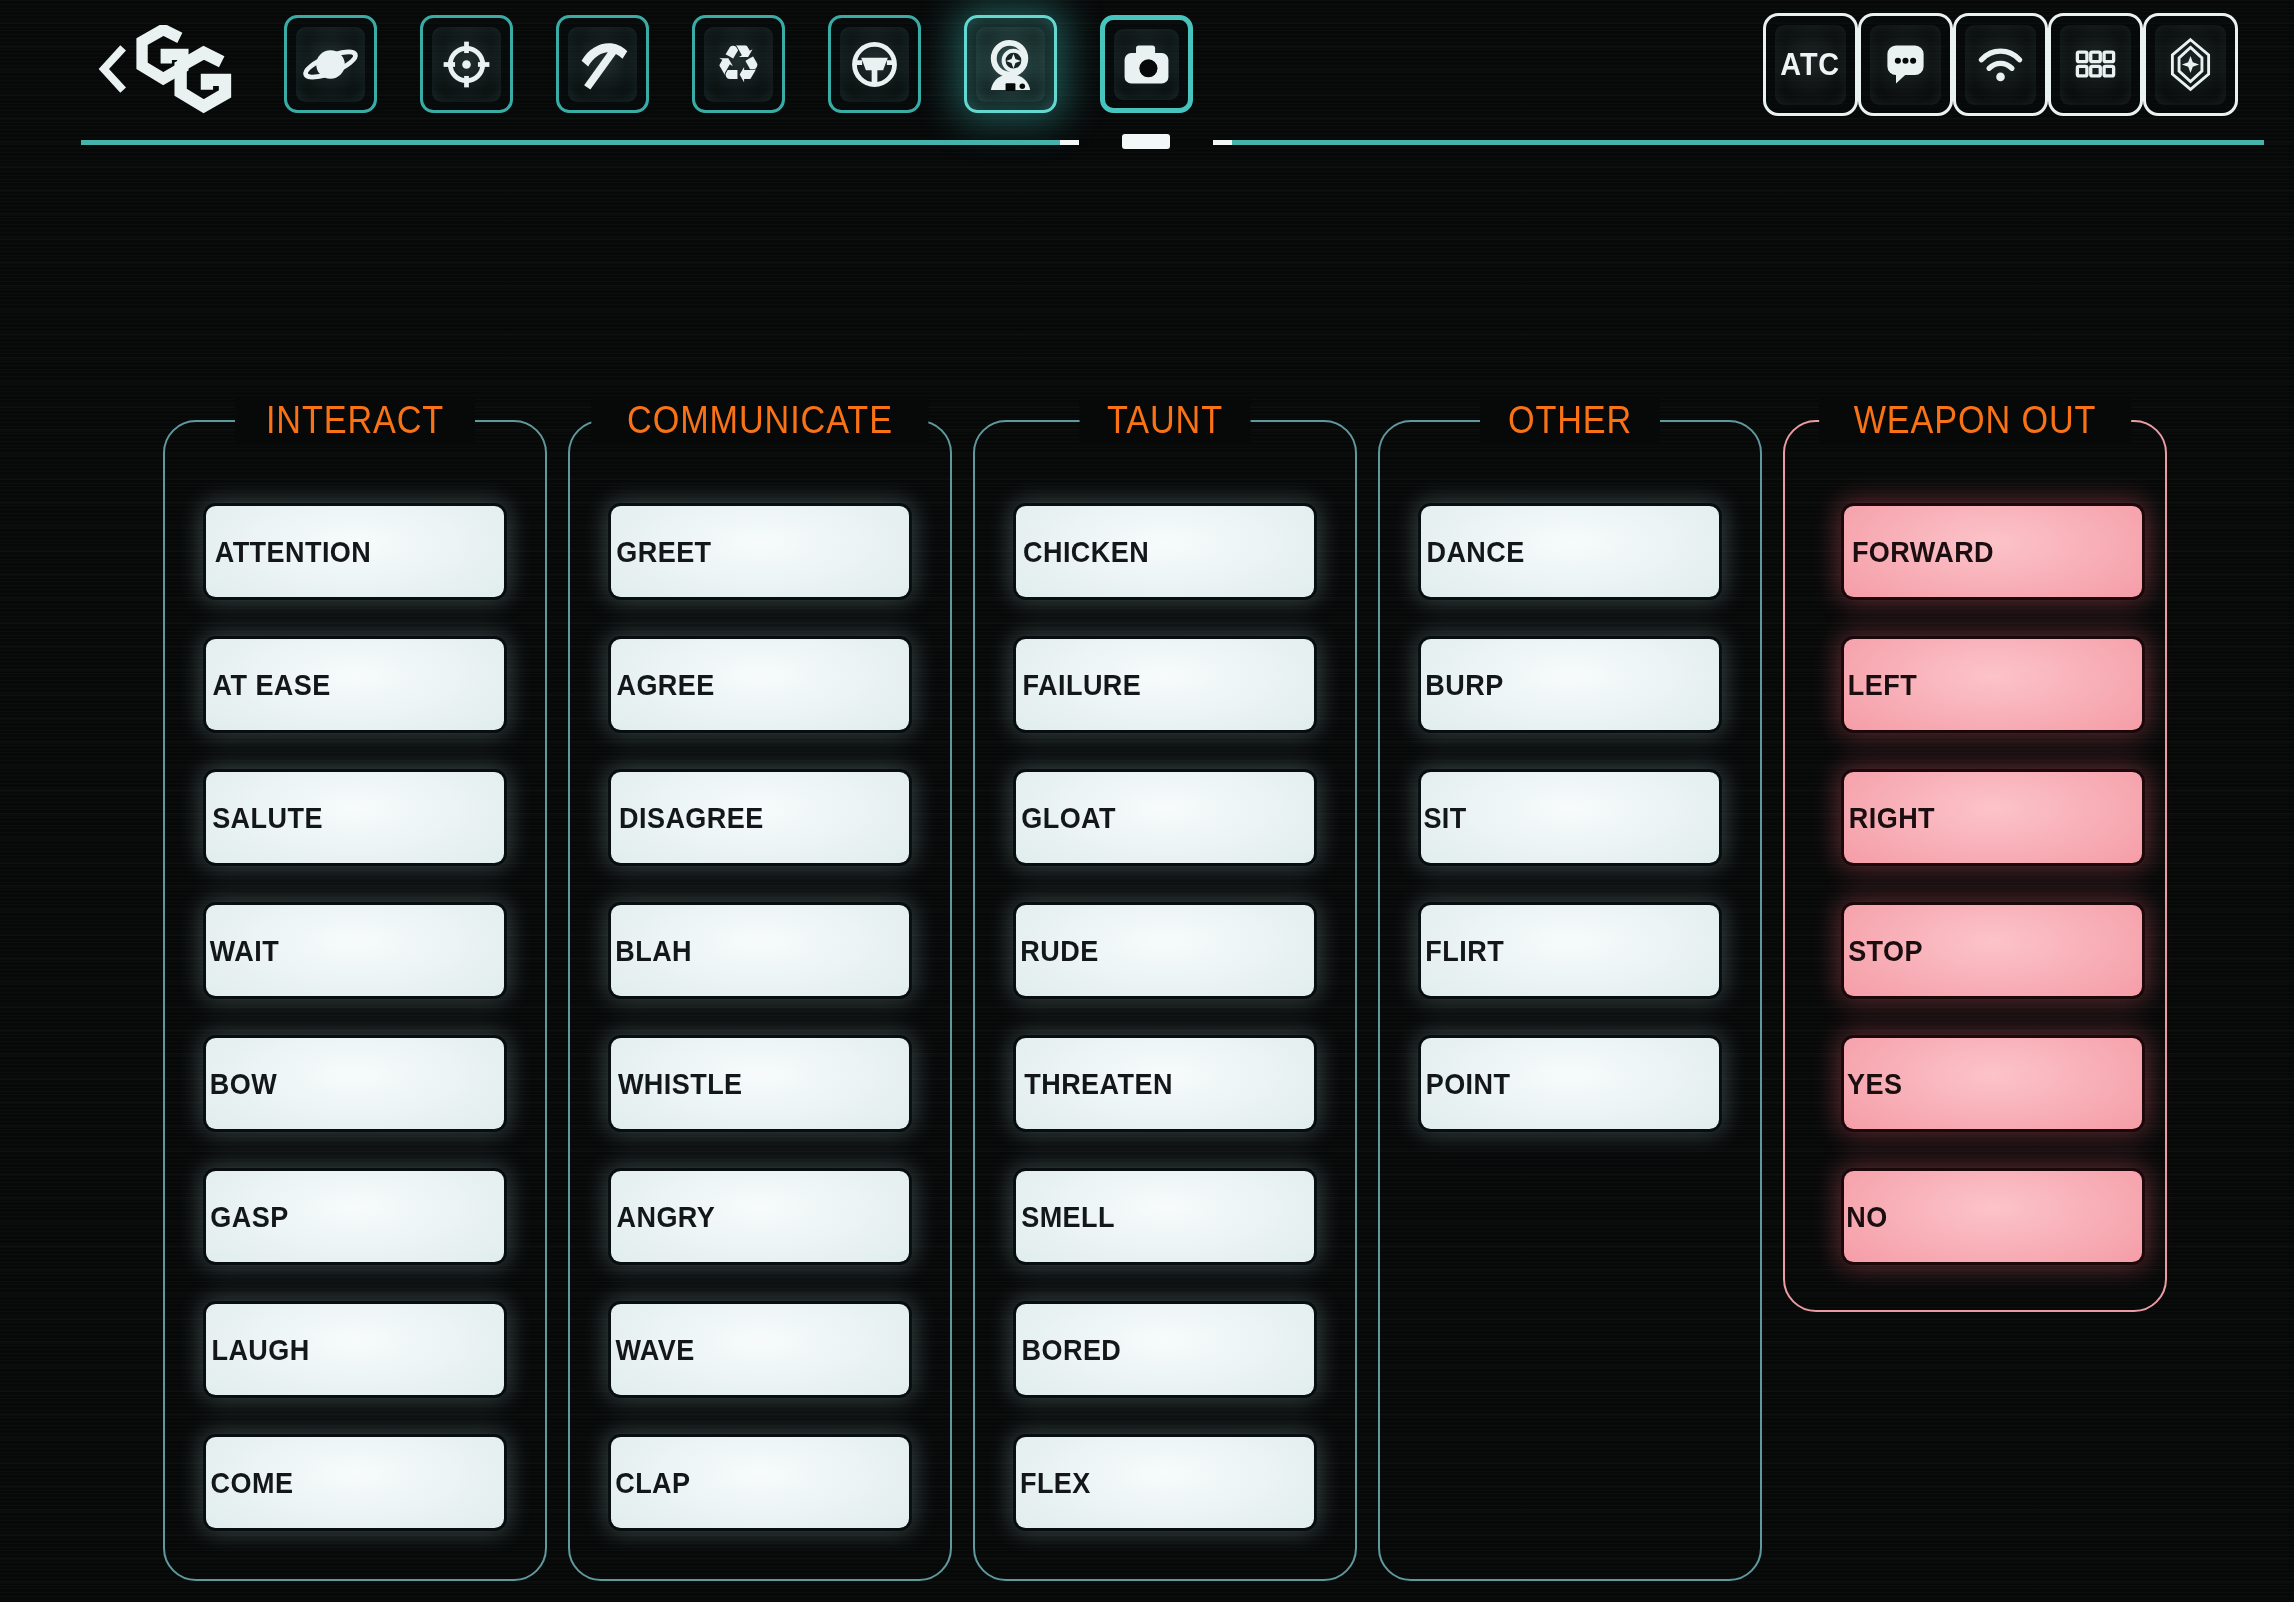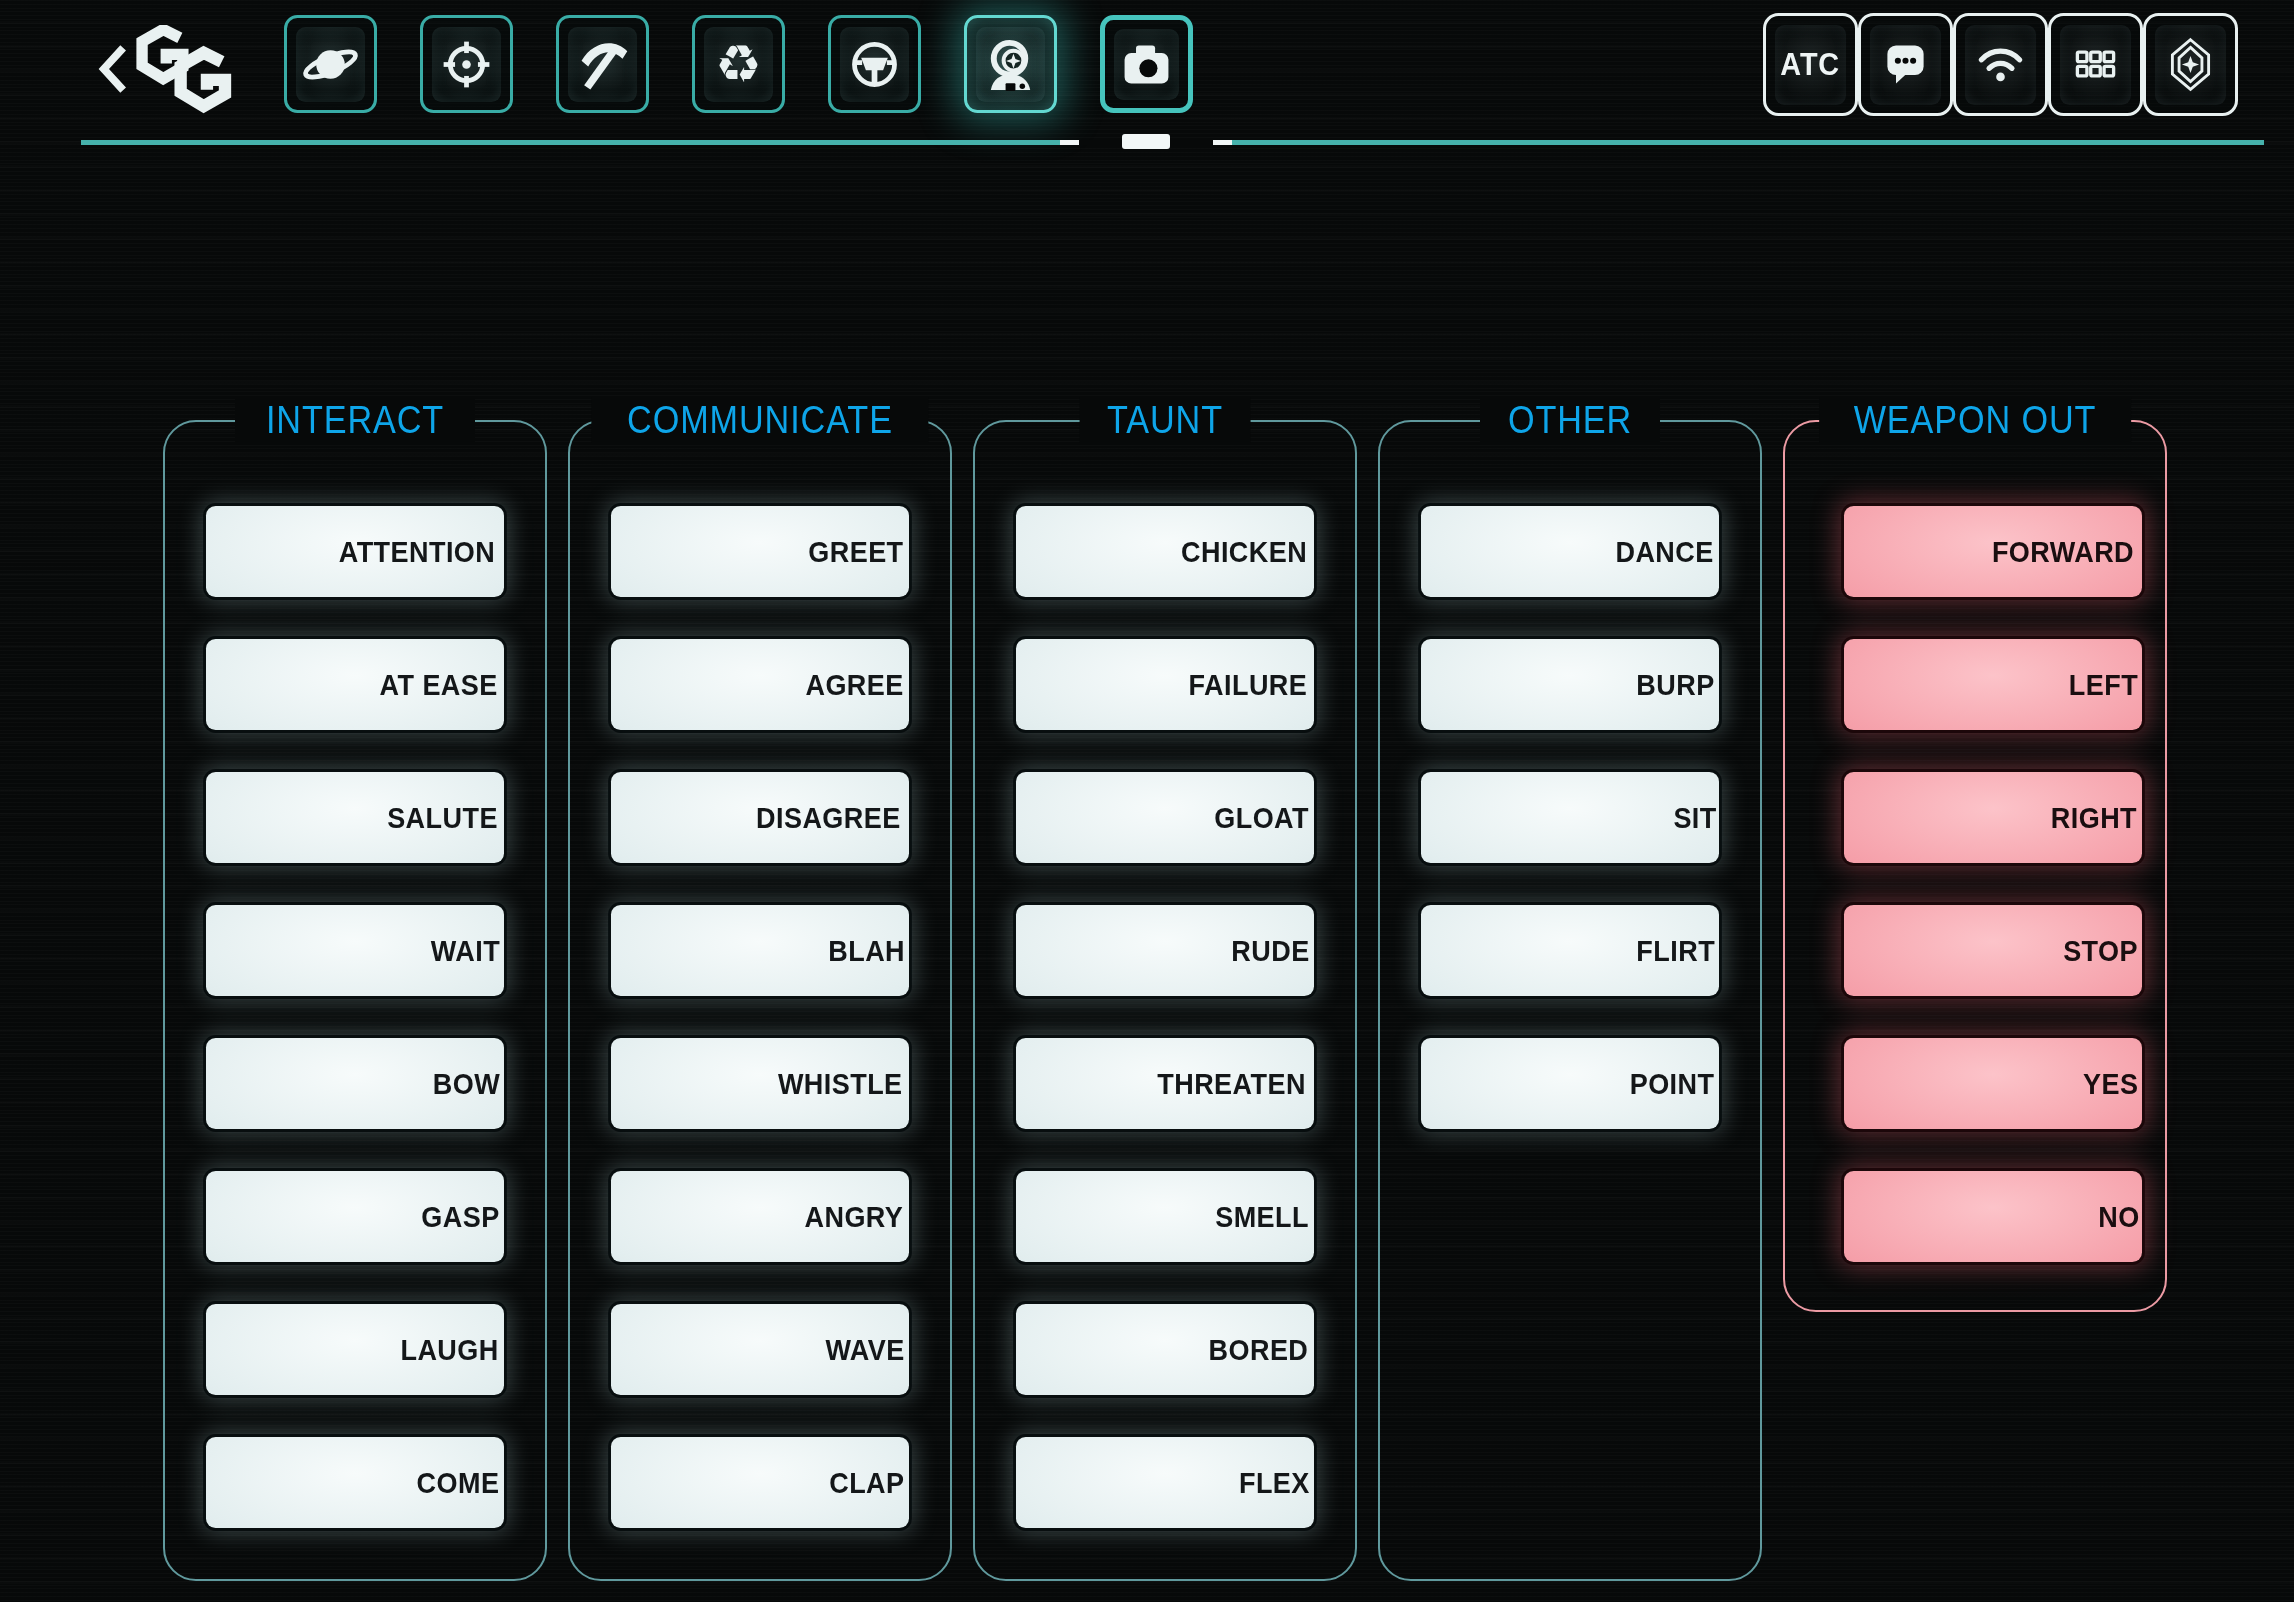--- a/index.html
+++ b/index.html
@@ -63,27 +63,27 @@
   .columns{position:absolute;left:163px;top:420px;display:flex;gap:21px;align-items:flex-start;}
   .col{
     position:relative;width:384px;box-sizing:border-box;
     border:2.9px solid #60999d;border-radius:33px;
   }
   .col.teal{height:1161px;}
   .col.red{height:892px;border-color:#ec9ba4;padding-left:36px;}
   .col-title{
     position:absolute;top:-25px;left:50%;transform:translateX(-50%);
     background:#070909;padding:0 21px;white-space:nowrap;
-    color:#0ea5e9;font-size:38px;font-weight:500;line-height:46px;
+    color:#f97316;font-size:38px;font-weight:500;line-height:46px;
   }
   .col-title span{display:inline-block;transform:scaleX(0.9);letter-spacing:1px;}
   .btn-stack{display:flex;flex-direction:column;align-items:center;gap:42px;padding-top:84px;}
   .emote-btn{
     width:298px;height:91px;border-radius:9.6px;flex:0 0 auto;
-    display:flex;align-items:center;justify-content:flex-end;cursor:pointer;
+    display:flex;align-items:center;justify-content:flex-start;cursor:pointer;
     background:radial-gradient(140% 190% at 50% 40%, #f7fbfb 0%, #e3eeef 42%, #c2d5d8 100%);
     box-shadow:0 0 0 2.9px rgba(4,9,10,0.85), 0 0 25px 3.8px rgba(175,215,220,0.30);
     color:#141719;font-size:30px;font-weight:700;
   }
   .col.red .emote-btn{
     background:radial-gradient(140% 190% at 50% 40%, #fcc3c9 0%, #f59fa9 45%, #df6a78 100%);
     box-shadow:0 0 0 2.9px rgba(26,5,8,0.9), 0 0 27px 5.8px rgba(232,95,110,0.38);
     color:#1a0e10;
   }
   .btn-label{display:inline-block;transform:scaleX(0.9);letter-spacing:0.5px;white-space:nowrap;}

